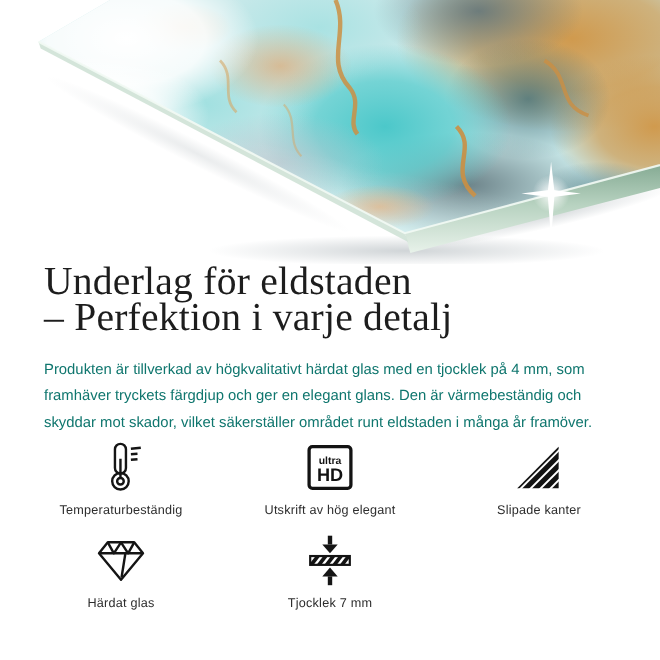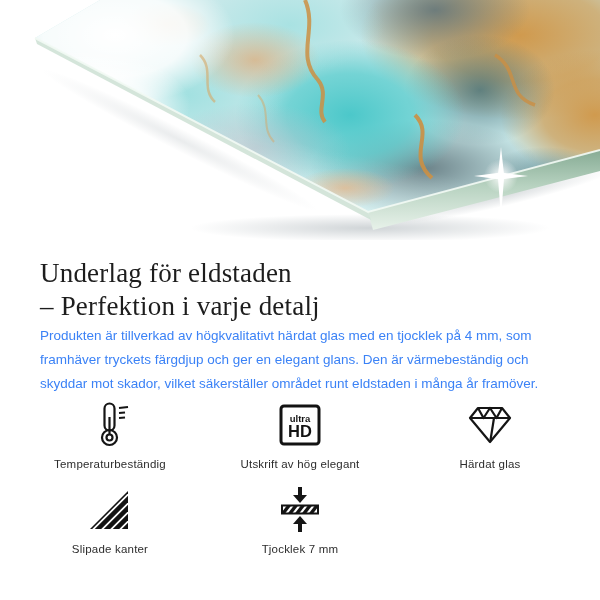--- a/index.html
+++ b/index.html
@@ -6,29 +6,29 @@
   body{
     width:600px;height:600px;position:relative;overflow:hidden;
     background:#ffffff;
     font-family:"Liberation Sans", sans-serif;
   }
   
   .hero{position:absolute;top:0;left:0;width:600px;height:240px;}
   .hero svg{display:block;}
   
   .heading{
-    position:absolute;left:40px;top:239px;width:520px;
+    position:absolute;left:40px;top:215px;width:520px;
     font-family:"Liberation Serif", "DejaVu Serif", serif;
-    font-size:27px;line-height:33px;font-weight:400;color:#1d1d1d;
+    font-size:36px;line-height:33px;font-weight:400;color:#1d1d1d;
     letter-spacing:.2px;
   }
   
   .para{
     position:absolute;left:40px;top:309px;width:528px;
-    font-size:13.5px;line-height:24px;color:#3b82f6;margin-top:15px;
+    font-size:13.5px;line-height:24px;color:#0f766e;margin-top:15px;
   }
   
   .features{
     position:absolute;left:15px;top:398px;width:570px;
     display:grid;grid-template-columns:repeat(3,1fr);row-gap:13px;
   }
   .feature{display:flex;flex-direction:column;align-items:center;}
   .icon-box{height:54px;display:flex;align-items:center;justify-content:flex-start;}
   .feature-label{
     margin-top:6px;font-size:11.5px;color:#2d2d2d;letter-spacing:.2px;
@@ -178,34 +178,20 @@
         <text class="hd-text" x="22" y="18.5" font-size="9.5" text-anchor="middle">ultra</text>
         <text class="hd-text" x="22" y="34" font-size="16.5" text-anchor="middle">HD</text>
       </svg>
     </div>
     <div class="feature-label">Utskrift av hög elegant</div>
   </div>
 
 
   <div class="feature">
     <div class="icon-box">
-      <svg width="46" height="42" viewBox="0 0 46 42">
-        <g class="ic" stroke-width="2.1" stroke-linejoin="round">
-          <polygon points="11,4 35,4 43,14 23,38 3,14"></polygon>
-          <line x1="3" y1="14" x2="43" y2="14"></line>
-          <polyline points="11,4 16.5,14 23,4 29.5,14 35,4"></polyline>
-          <line x1="27" y1="14" x2="23.5" y2="36"></line>
-        </g>
-      </svg>
-    </div>
-    <div class="feature-label">Härdat glas</div>
-  </div>
-
-  <div class="feature">
-    <div class="icon-box">
       <svg width="46" height="44" viewBox="0 0 46 44">
         <defs>
             <clipPath id="triClip">
               <polygon points="3,41 41,3 41,41"></polygon>
             </clipPath>
           </defs>
         <g clip-path="url(#triClip)">
           <g stroke="#131313" stroke-width="4.6">
             <line x1="-14" y1="48" x2="34" y2="0"></line>
             <line x1="-5" y1="48" x2="43" y2="0"></line>
@@ -215,20 +201,34 @@
             <line x1="31" y1="48" x2="79" y2="0"></line>
           </g>
         </g>
       </svg>
     </div>
     <div class="feature-label">Slipade kanter</div>
   </div>
 
   <div class="feature">
     <div class="icon-box">
+      <svg width="46" height="42" viewBox="0 0 46 42">
+        <g class="ic" stroke-width="2.1" stroke-linejoin="round">
+          <polygon points="11,4 35,4 43,14 23,38 3,14"></polygon>
+          <line x1="3" y1="14" x2="43" y2="14"></line>
+          <polyline points="11,4 16.5,14 23,4 29.5,14 35,4"></polyline>
+          <line x1="27" y1="14" x2="23.5" y2="36"></line>
+        </g>
+      </svg>
+    </div>
+    <div class="feature-label">Härdat glas</div>
+  </div>
+
+  <div class="feature">
+    <div class="icon-box">
       <svg width="46" height="48" viewBox="0 0 46 48">
         <defs>
             <clipPath id="barClip">
               <rect x="5" y="19.5" width="36" height="8"></rect>
             </clipPath>
           </defs>
 
         <rect class="ic-fill" x="21" y="1" width="4" height="8"></rect>
         <polygon class="ic-fill" points="16,9 30,9 23,17"></polygon>
 

